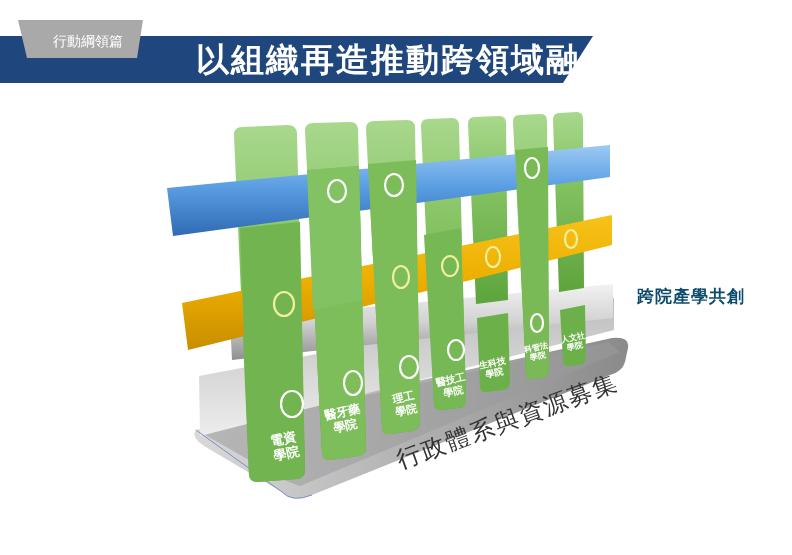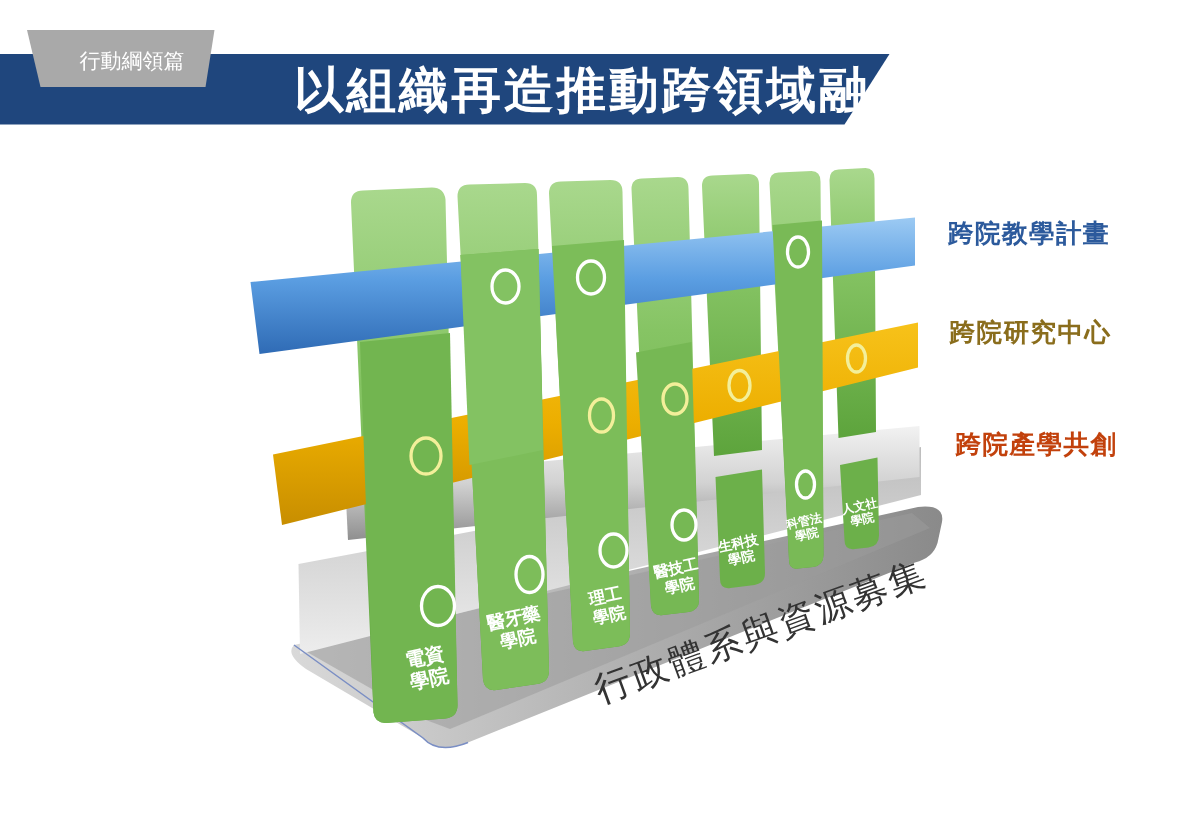--- a/index.html
+++ b/index.html
@@ -17,21 +17,21 @@
     }
     .banner-tab {
       position: absolute; left: 40px; top: 31px; width: 96px; text-align: center;
       color: #ffffff; font-size: 14px; line-height: 20px;
       font-family: "DejaVu Sans", sans-serif;
     }
     .legend { position: absolute; font-size: 17px; font-weight: bold; letter-spacing: 1px;
       font-family: "DejaVu Sans", sans-serif; white-space: nowrap; }
     .legend-1 { left: 632px; top: 144px; color: #2c5a9c; }
     .legend-2 { left: 633px; top: 210px; color: #8a6d1c; }
-    .legend-3 { left: 637px; top: 285px; color: #c2410c; }
+    .legend-3 { left: 637px; top: 285px; color: #0c4a6e; }
     .board-label {
       position: absolute; color: #ffffff; font-weight: bold; text-align: center;
       font-family: "DejaVu Sans", sans-serif; line-height: 1.15;
       transform-origin: center center;
     }
     .board-label span { display: block; }
     .base-caption {
       position: absolute; left: 392px; top: 446px; font-size: 24px; color: #333333;
       letter-spacing: 2px; transform: rotate(-20deg); transform-origin: left top;
       font-family: "DejaVu Sans", sans-serif; white-space: nowrap;
@@ -146,22 +146,20 @@
       <ellipse cx="353" cy="383" rx="9" ry="12" stroke="#ffffff"></ellipse>
       <ellipse cx="409" cy="367" rx="9" ry="11" stroke="#ffffff"></ellipse>
       <ellipse cx="456" cy="350" rx="8" ry="10" stroke="#ffffff"></ellipse>
       <ellipse cx="537" cy="323" rx="6" ry="9" stroke="#ffffff"></ellipse>
     </g>
   </svg>
 
   <div class="banner-tab">行動綱領篇</div>
   <div class="banner-title">以組織再造推動跨領域融合</div>
 
-  <div class="legend legend-1">跨院教學計畫</div>
-  <div class="legend legend-2">跨院研究中心</div>
   <div class="legend legend-3">跨院產學共創</div>
 
   <div class="board-label" style="left:272px; top:432px; font-size:13px; transform:rotate(-12deg);">
     <span>電資</span>
     <span>學院</span>
   </div>
   <div class="board-label" style="left:326px; top:406px; font-size:12px; transform:rotate(-12deg);">
     <span>醫牙藥</span>
     <span>學院</span>
   </div>

